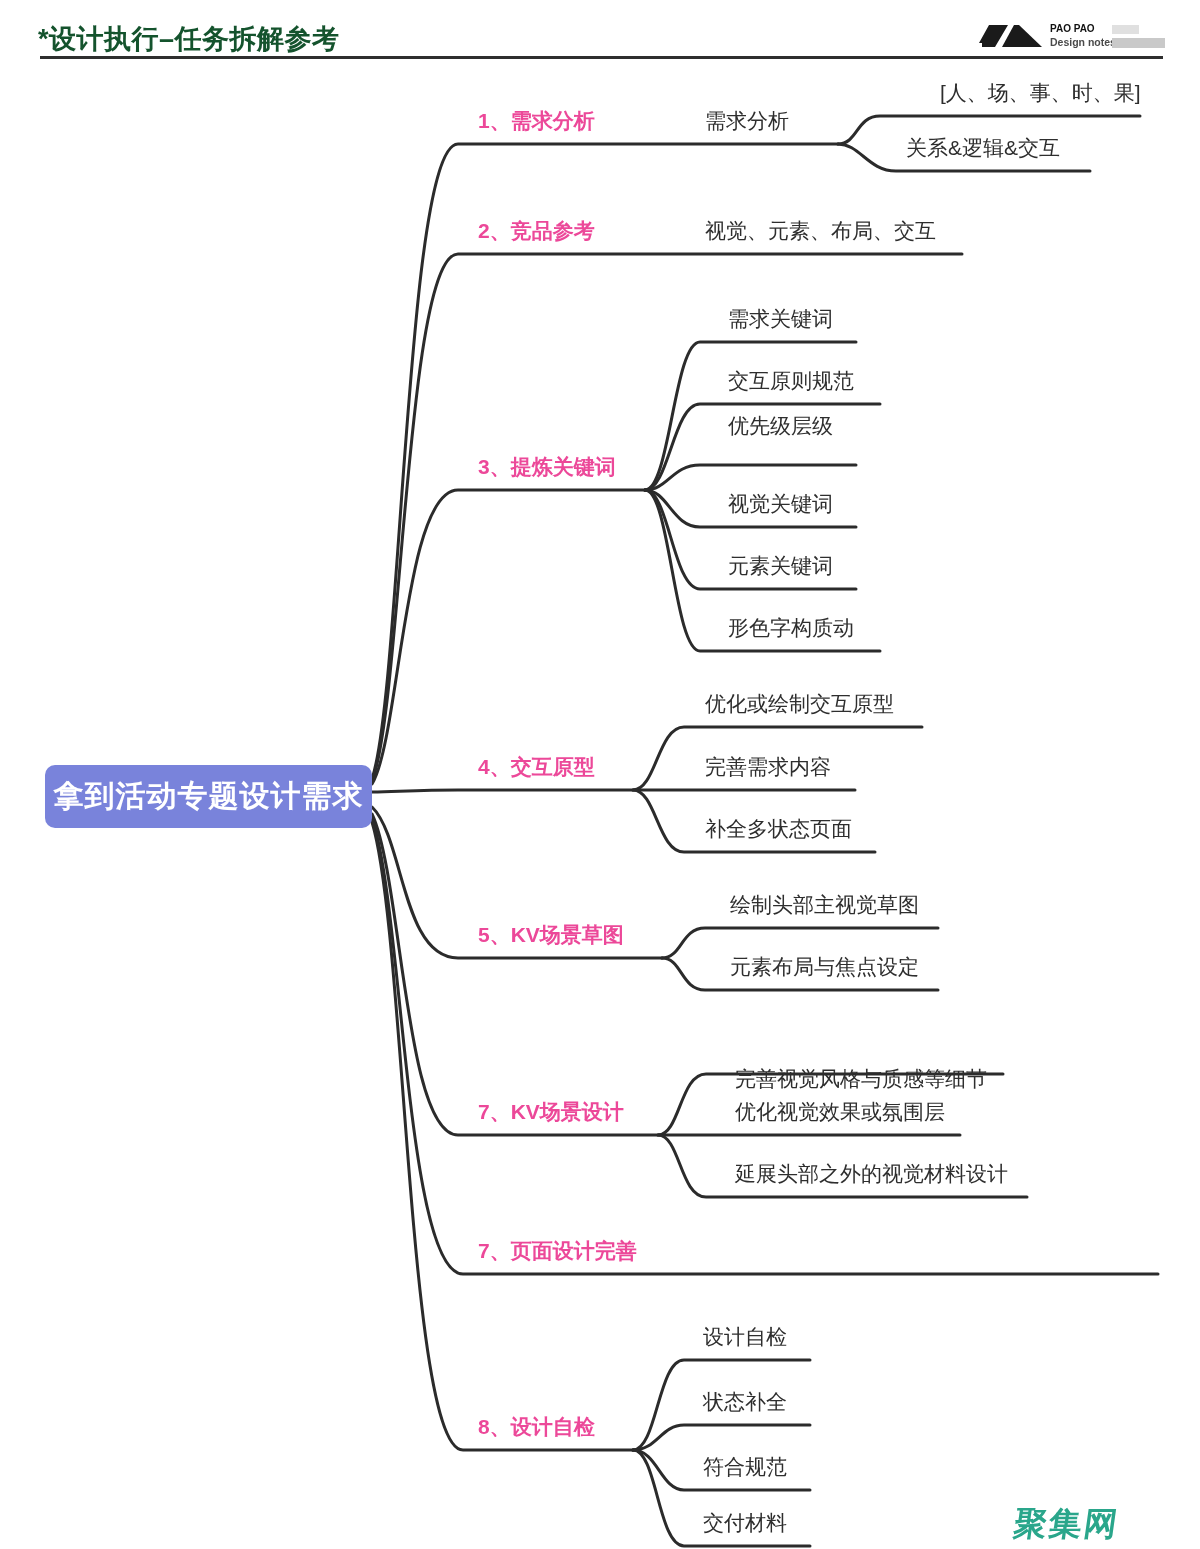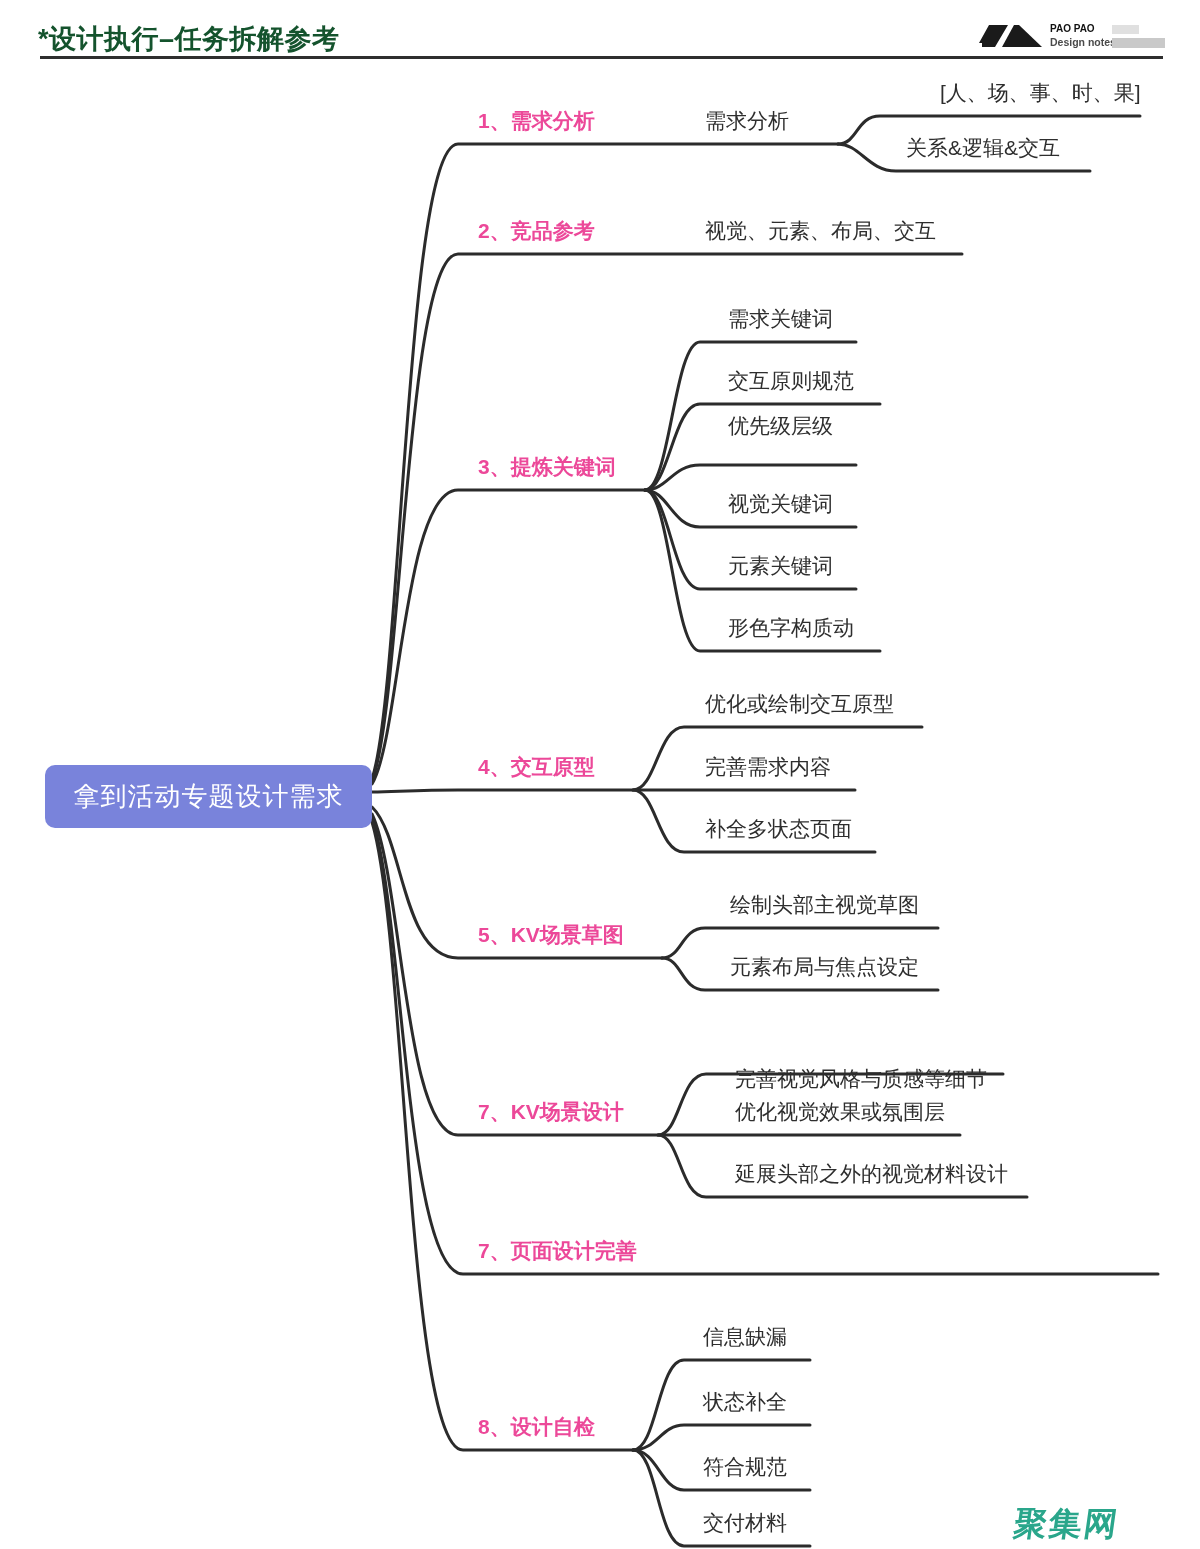--- a/index.html
+++ b/index.html
@@ -9,21 +9,21 @@
   .page-title{left:38px;top:21px;font-size:27px;font-weight:800;color:#14532d;letter-spacing:0.5px;white-space:nowrap;}
   .header-divider{left:40px;top:56px;width:1123px;height:3px;background:#2f2f2f;}
   .logo-wrap{left:976px;top:22px;width:200px;height:28px;}
   .logo-name{position:absolute;left:74px;top:0;font-size:10px;font-weight:800;color:#111;line-height:14px;white-space:nowrap;}
   .logo-sub{position:absolute;left:74px;top:14px;font-size:10.5px;font-weight:700;color:#4a4a4a;line-height:12px;white-space:nowrap;}
   .logo-bar-s{position:absolute;left:136px;top:3px;width:27px;height:9px;background:#e0e0e0;}
   .logo-bar-l{position:absolute;left:136px;top:16px;width:53px;height:10px;background:#c9c9c9;}
   .map-lines{left:0;top:0;width:1200px;height:1549px;}
   .root-node{left:45px;top:765px;width:327px;height:63px;border-radius:10px;
              display:flex;align-items:center;justify-content:center;}
-  .root-label{font-size:26px;font-weight:400;color:#ffffff;letter-spacing:1px;white-space:nowrap;}
+  .root-label{font-size:30px;font-weight:700;color:#ffffff;letter-spacing:1px;white-space:nowrap;}
   .branch-label{font-size:21px;line-height:24px;font-weight:700;color:#ec4899;white-space:nowrap;}
   .node-text{font-size:21px;line-height:24px;font-weight:400;color:#2e2e2e;white-space:nowrap;}
   .watermark{left:1014px;top:1502px;font-size:33px;font-weight:800;letter-spacing:2px;
              transform:skewX(-8deg);white-space:nowrap;}
 </style>
 </head>
 <body>
 
 <div class="page">
 
@@ -109,20 +109,20 @@
   <div class="abs node-text" style="left:730px;top:955px;">元素布局与焦点设定</div>
 
   <div class="abs branch-label" style="left:478px;top:1100px;">7、KV场景设计</div>
   <div class="abs node-text" style="left:735px;top:1067px;">完善视觉风格与质感等细节</div>
   <div class="abs node-text" style="left:735px;top:1100px;">优化视觉效果或氛围层</div>
   <div class="abs node-text" style="left:735px;top:1162px;">延展头部之外的视觉材料设计</div>
 
   <div class="abs branch-label" style="left:478px;top:1239px;">7、页面设计完善</div>
 
   <div class="abs branch-label" style="left:478px;top:1415px;">8、设计自检</div>
-  <div class="abs node-text" style="left:703px;top:1325px;">信息缺漏</div>
+  <div class="abs node-text" style="left:703px;top:1325px;">设计自检</div>
   <div class="abs node-text" style="left:703px;top:1390px;">状态补全</div>
   <div class="abs node-text" style="left:703px;top:1455px;">符合规范</div>
   <div class="abs node-text" style="left:703px;top:1511px;">交付材料</div>
 
   <div class="abs watermark" style="color:#2aa68b;">聚集网</div>
 
 </div>
 
 </body></html>

